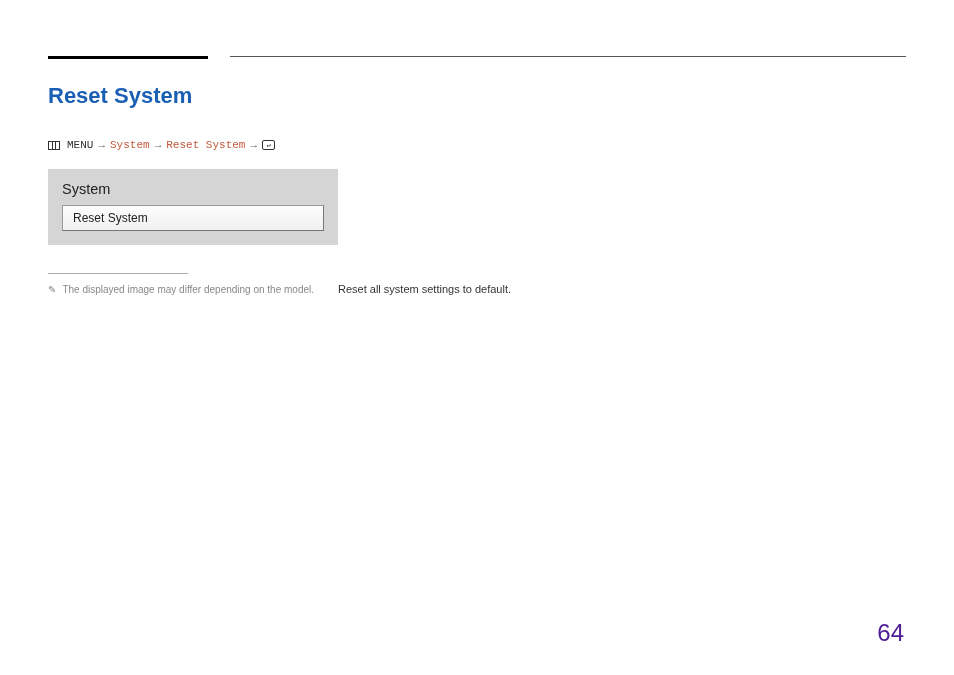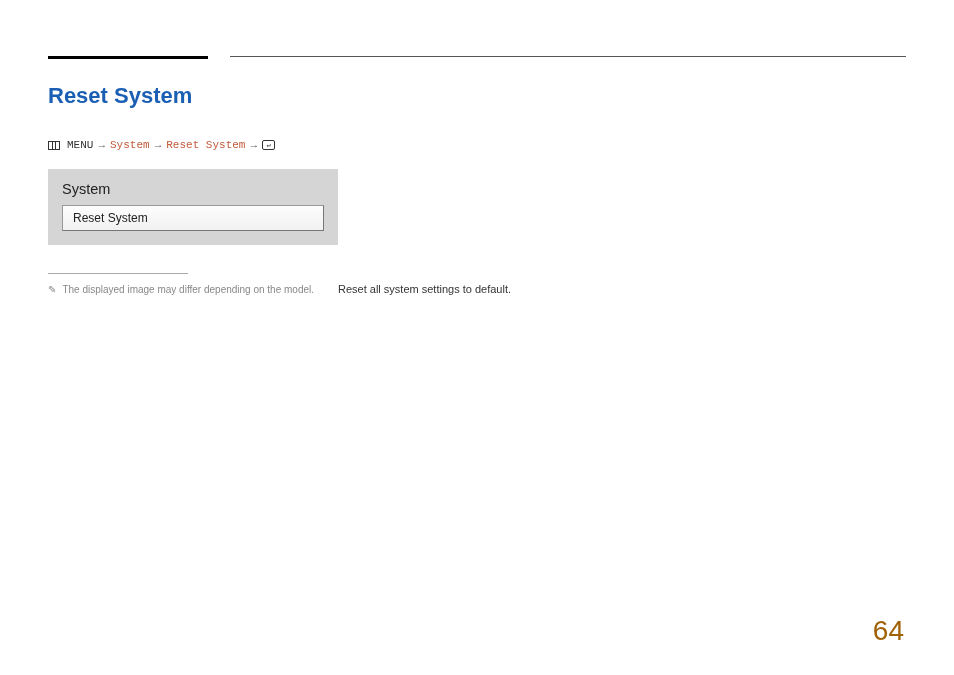--- a/index.html
+++ b/index.html
@@ -130,22 +130,22 @@
     color: #888;
   }
   .desc {
     font-size: 11px;
     color: #333;
   }
   .page-num {
     position: absolute;
     right: 50px;
     bottom: 28px;
-    font-size: 28px;
-    color: #a16207;
+    font-size: 24px;
+    color: #4c1d95;
   }
 </style>
 </head>
 <body>
 
 <div class="page">
   <div class="top-rules">
     <div class="rule-left"></div>
     <div class="rule-right"></div>
   </div>

